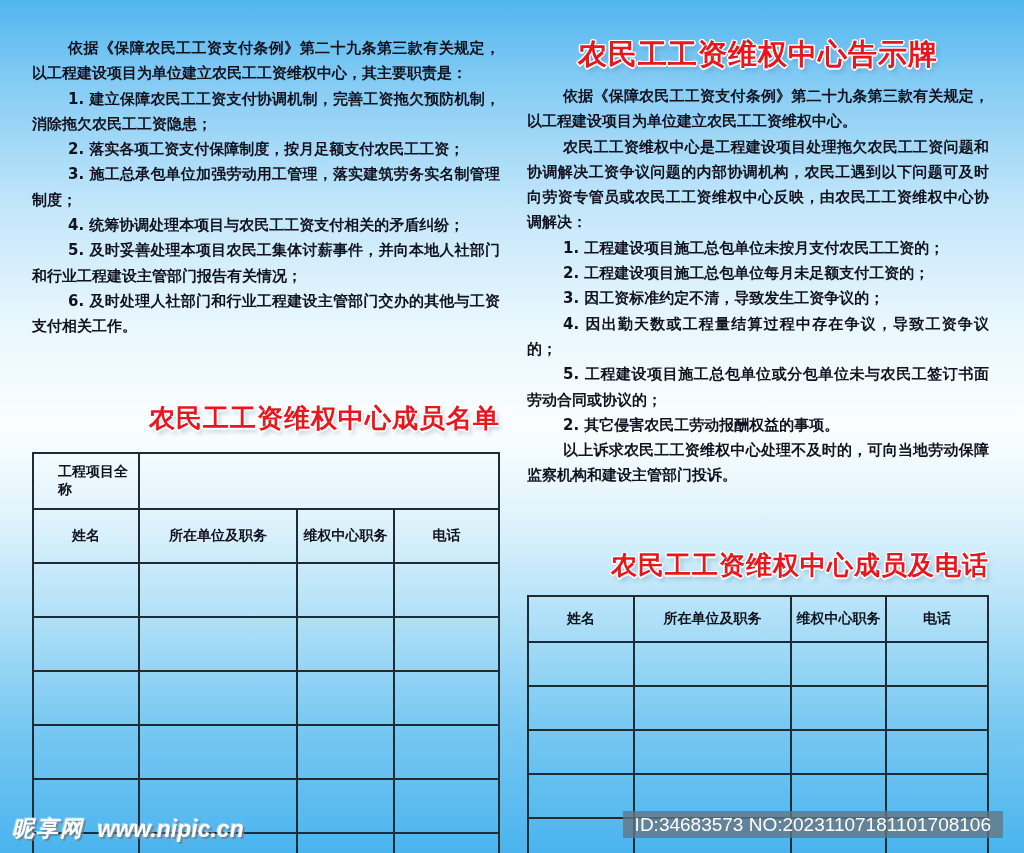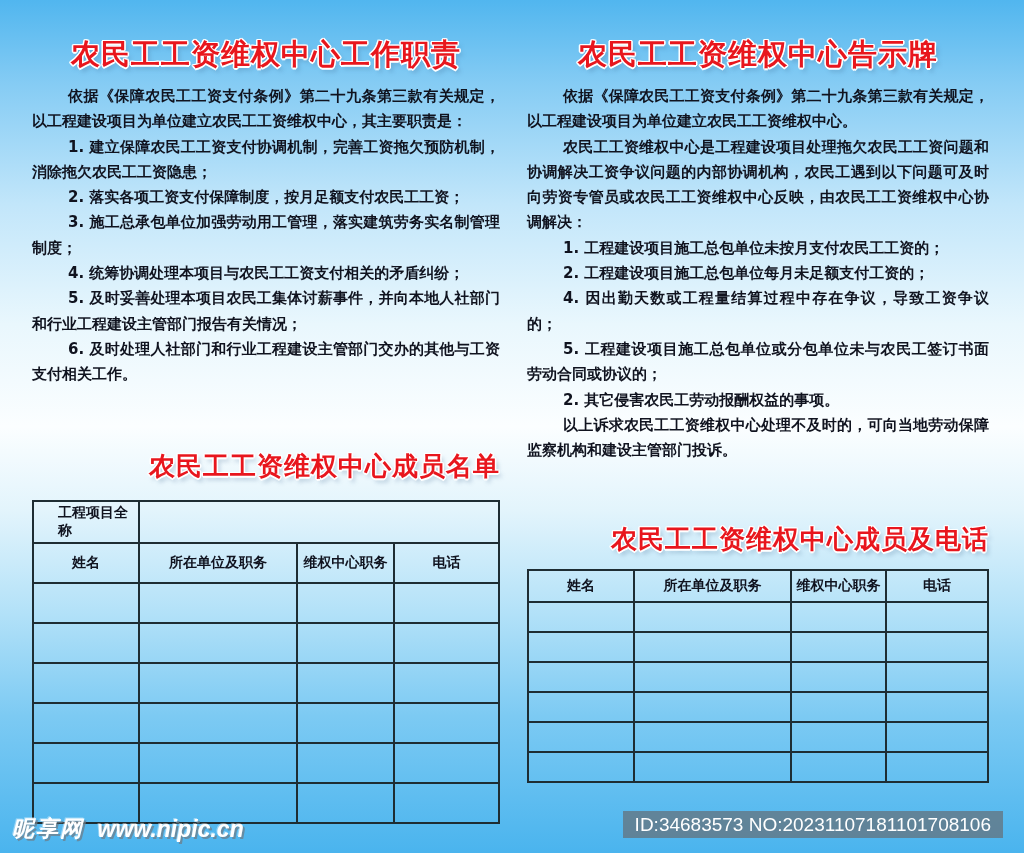--- a/index.html
+++ b/index.html
@@ -63,21 +63,21 @@
     border-collapse:collapse;
     table-layout:fixed;
     width:100%;
   }
   table.roster td{
     border:2px solid #1e2d33;
     font-size:14px;
     font-weight:bold;
     color:#10131f;
     text-align:center;
-    padding:1px 4px;
+    padding:8px 4px;
     background:transparent;
   }
   .left-roster{margin-top:18px;}
   .left-roster td{height:36px;}
   .left-roster tr.project-row td{height:38px;}
   .left-roster td.project-label{text-align:left;padding-left:24px;}
   .right-roster{margin-top:14px;}
   .right-roster tr.head-row td{height:28px;}
   .right-roster tr.empty-row td{height:26px;}
   .spacer-left{height:62px;}
@@ -100,21 +100,20 @@
     font-size:19px;
     white-space:nowrap;
   }
 </style>
 </head>
 <body>
 
 <div class="page">
 
   <section class="col col-left">
-    <h1 class="poster-title">农民工工资维权中心工作职责</h1>
     <div class="body-text">
       <p>依据《保障农民工工资支付条例》第二十九条第三款有关规定，以工程建设项目为单位建立农民工工资维权中心，其主要职责是：</p>
       <p>1. 建立保障农民工工资支付协调机制，完善工资拖欠预防机制，消除拖欠农民工工资隐患；</p>
       <p>2. 落实各项工资支付保障制度，按月足额支付农民工工资；</p>
       <p>3. 施工总承包单位加强劳动用工管理，落实建筑劳务实名制管理制度；</p>
       <p>4. 统筹协调处理本项目与农民工工资支付相关的矛盾纠纷；</p>
       <p>5. 及时妥善处理本项目农民工集体讨薪事件，并向本地人社部门和行业工程建设主管部门报告有关情况；</p>
       <p>6. 及时处理人社部门和行业工程建设主管部门交办的其他与工资支付相关工作。</p>
     </div>
     <div class="spacer-left"></div>
@@ -177,20 +176,21 @@
       </table>
   </section>
 
   <section class="col col-right">
     <h1 class="poster-title">农民工工资维权中心告示牌</h1>
     <div class="body-text">
       <p>依据《保障农民工工资支付条例》第二十九条第三款有关规定，以工程建设项目为单位建立农民工工资维权中心。</p>
       <p>农民工工资维权中心是工程建设项目处理拖欠农民工工资问题和协调解决工资争议问题的内部协调机构，农民工遇到以下问题可及时向劳资专管员或农民工工资维权中心反映，由农民工工资维权中心协调解决：</p>
       <p>1. 工程建设项目施工总包单位未按月支付农民工工资的；</p>
       <p>2. 工程建设项目施工总包单位每月未足额支付工资的；</p>
+      <p>3. 因工资标准约定不清，导致发生工资争议的；</p>
       <p>4. 因出勤天数或工程量结算过程中存在争议，导致工资争议的；</p>
       <p>5. 工程建设项目施工总包单位或分包单位未与农民工签订书面劳动合同或协议的；</p>
       <p>2. 其它侵害农民工劳动报酬权益的事项。</p>
       <p>以上诉求农民工工资维权中心处理不及时的，可向当地劳动保障监察机构和建设主管部门投诉。</p>
     </div>
     <div class="spacer-right"></div>
     <h2 class="roster-title">农民工工资维权中心成员及电话</h2>
     <table class="roster right-roster">
       <colgroup>
           <col style="width:106px">

